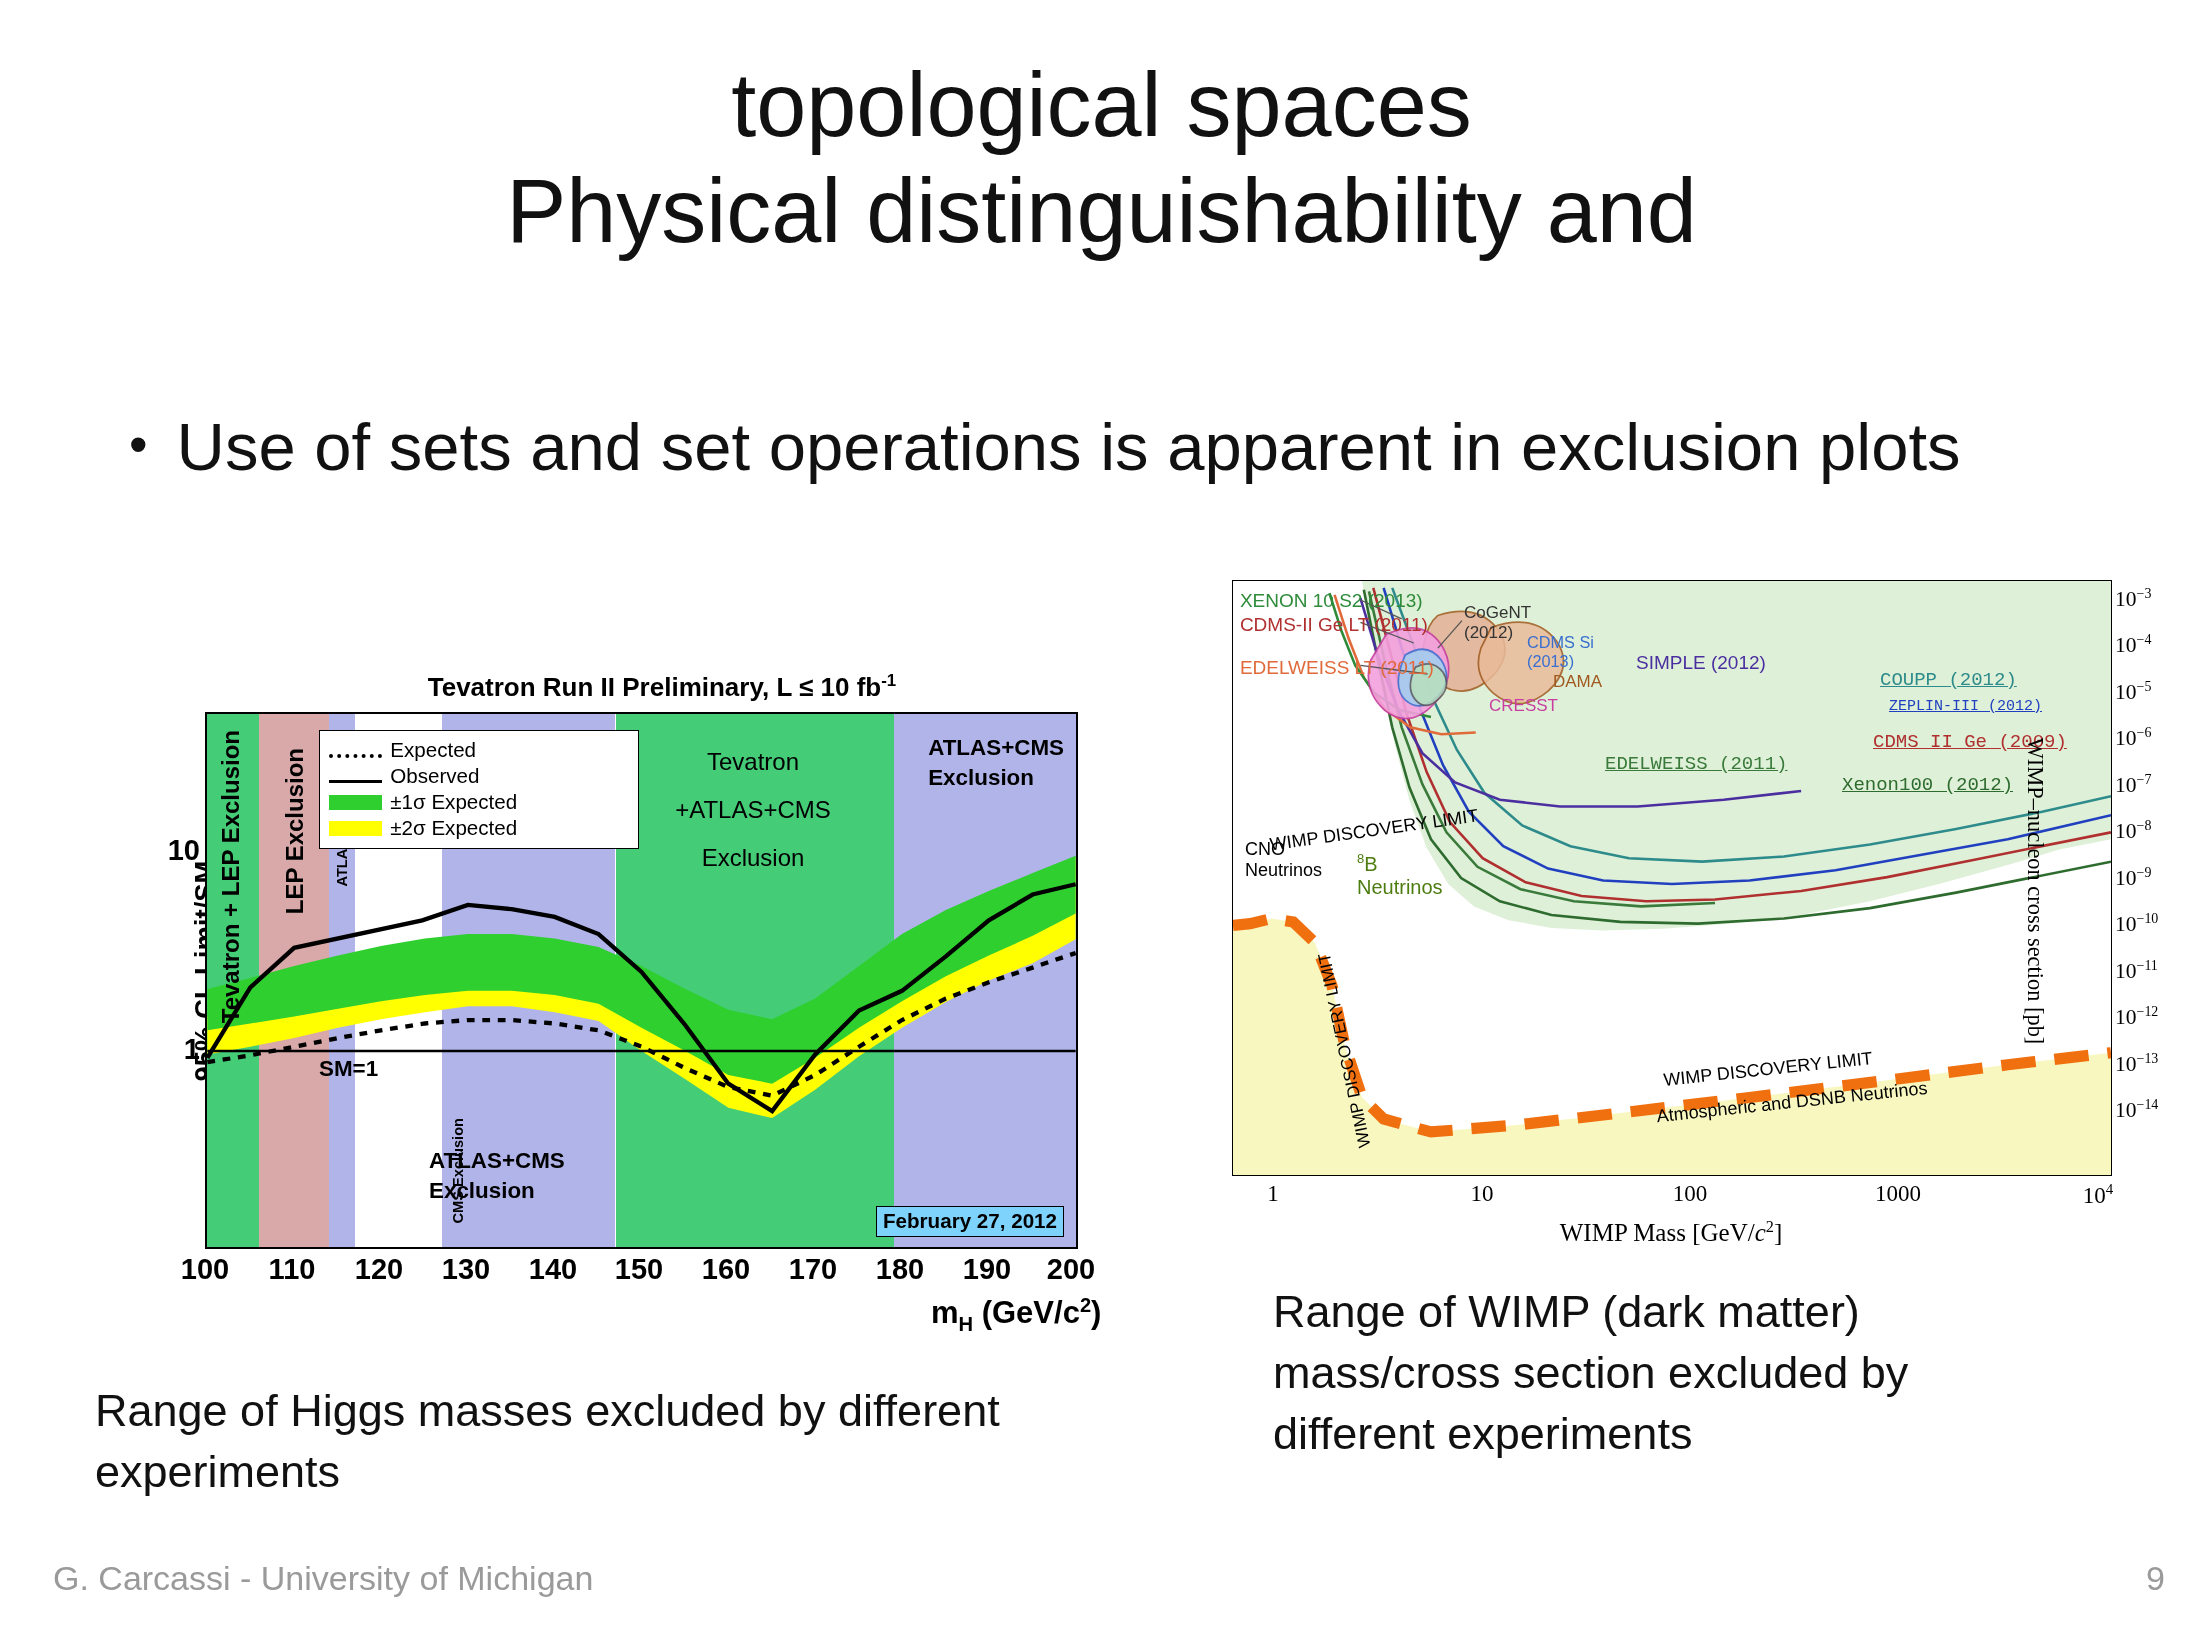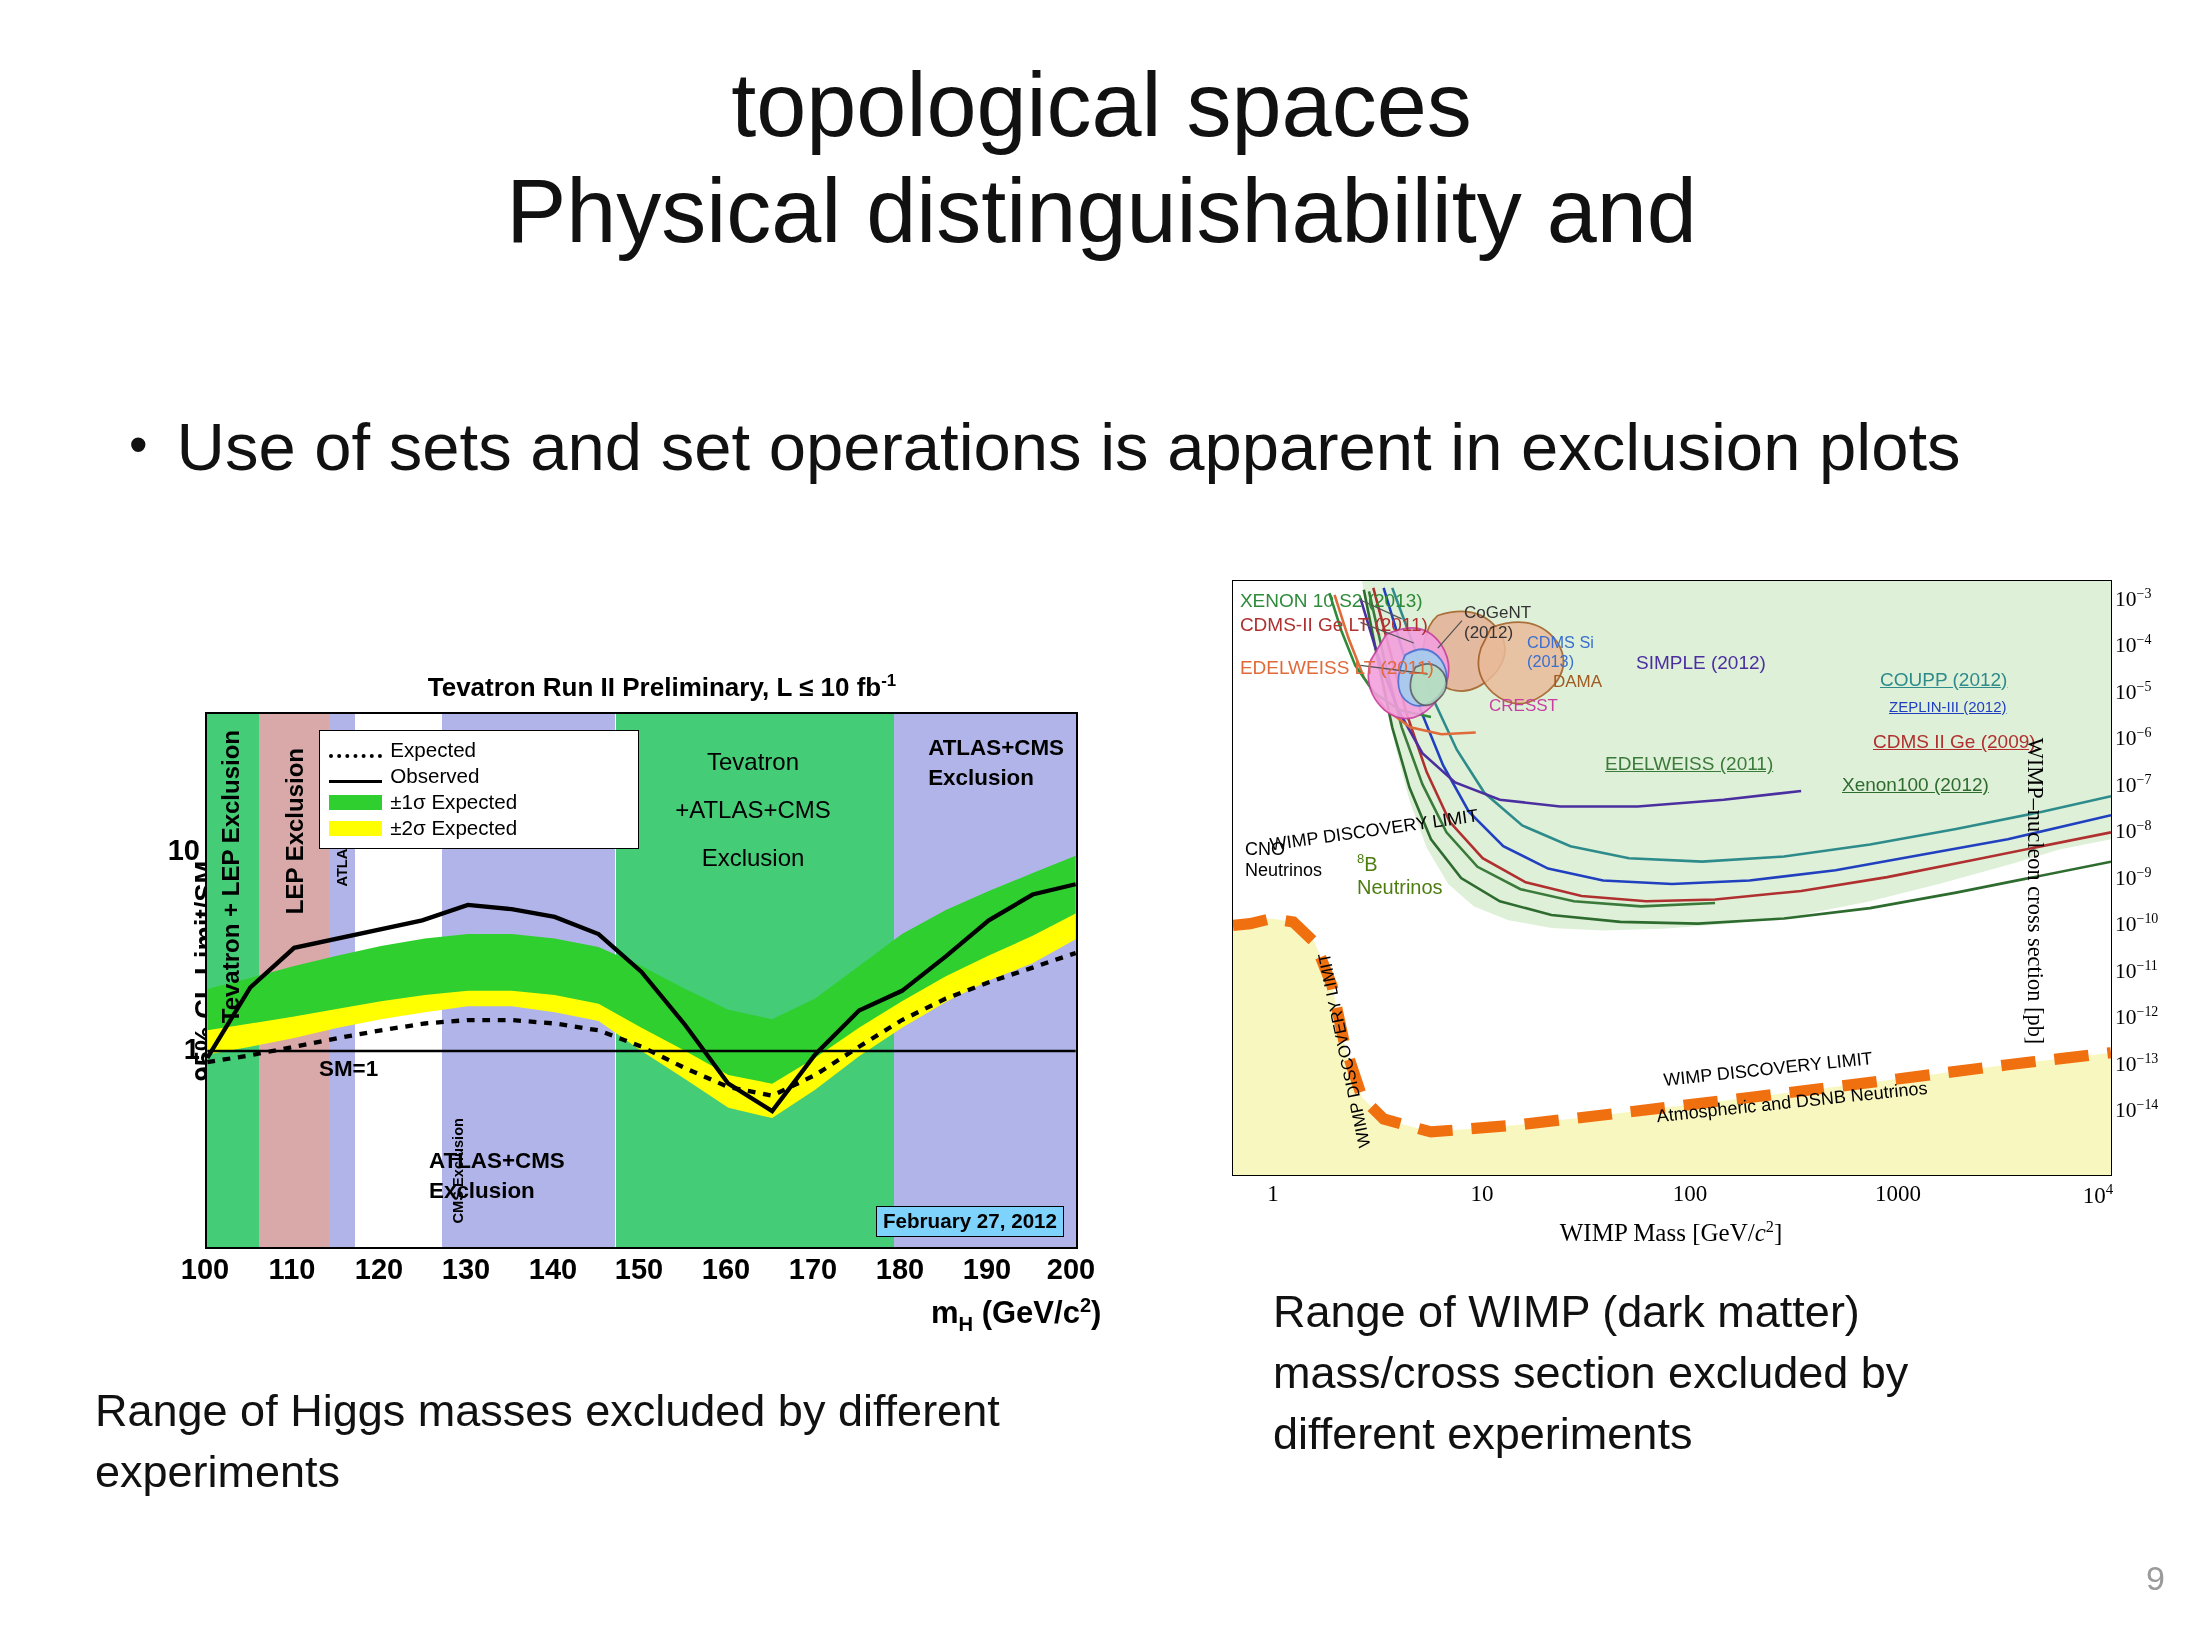--- a/index.html
+++ b/index.html
@@ -145,21 +145,21 @@
   .fr-yticks span { position:absolute; left:0; transform:translateY(-50%); }
   .fr-xticks { position:absolute; left:19px; top:613px; width:878px; font-size:23px;
                font-family:"Liberation Serif", serif; }
   .fr-xticks span { position:absolute; transform:translateX(-50%); }
   .fr-xlabel {
     position:absolute; left:19px; top:650px; width:878px;
     text-align:center; font-size:25px;
     font-family:"Liberation Serif", serif;
   }
   .expl { position:absolute; white-space:nowrap; }
-  .ul { text-decoration:underline; }
+  .ul { text-decoration:underline;font-family:Liberation Mono, monospace; }
   sup, sub { font-size:65%; }
 </style>
 </head>
 <body>
 
 <div class="slide">
 
   <div class="title">
     <div>topological spaces</div>
     <div>Physical distinguishability and</div>
@@ -346,15 +346,16 @@
     </div>
 
     <div class="fr-xlabel">
       WIMP Mass [GeV/<i>c</i><sup>2</sup>]
     </div>
   </div>
 
   <div class="cap cap-left">Range of Higgs masses excluded by different experiments</div>
   <div class="cap cap-right">Range of WIMP  (dark matter) mass/cross section excluded by different experiments</div>
 
+  <div class="footer-left">G. Carcassi - University of Michigan</div>
   <div class="footer-right">9</div>
 </div>
 
 
 </body></html>

